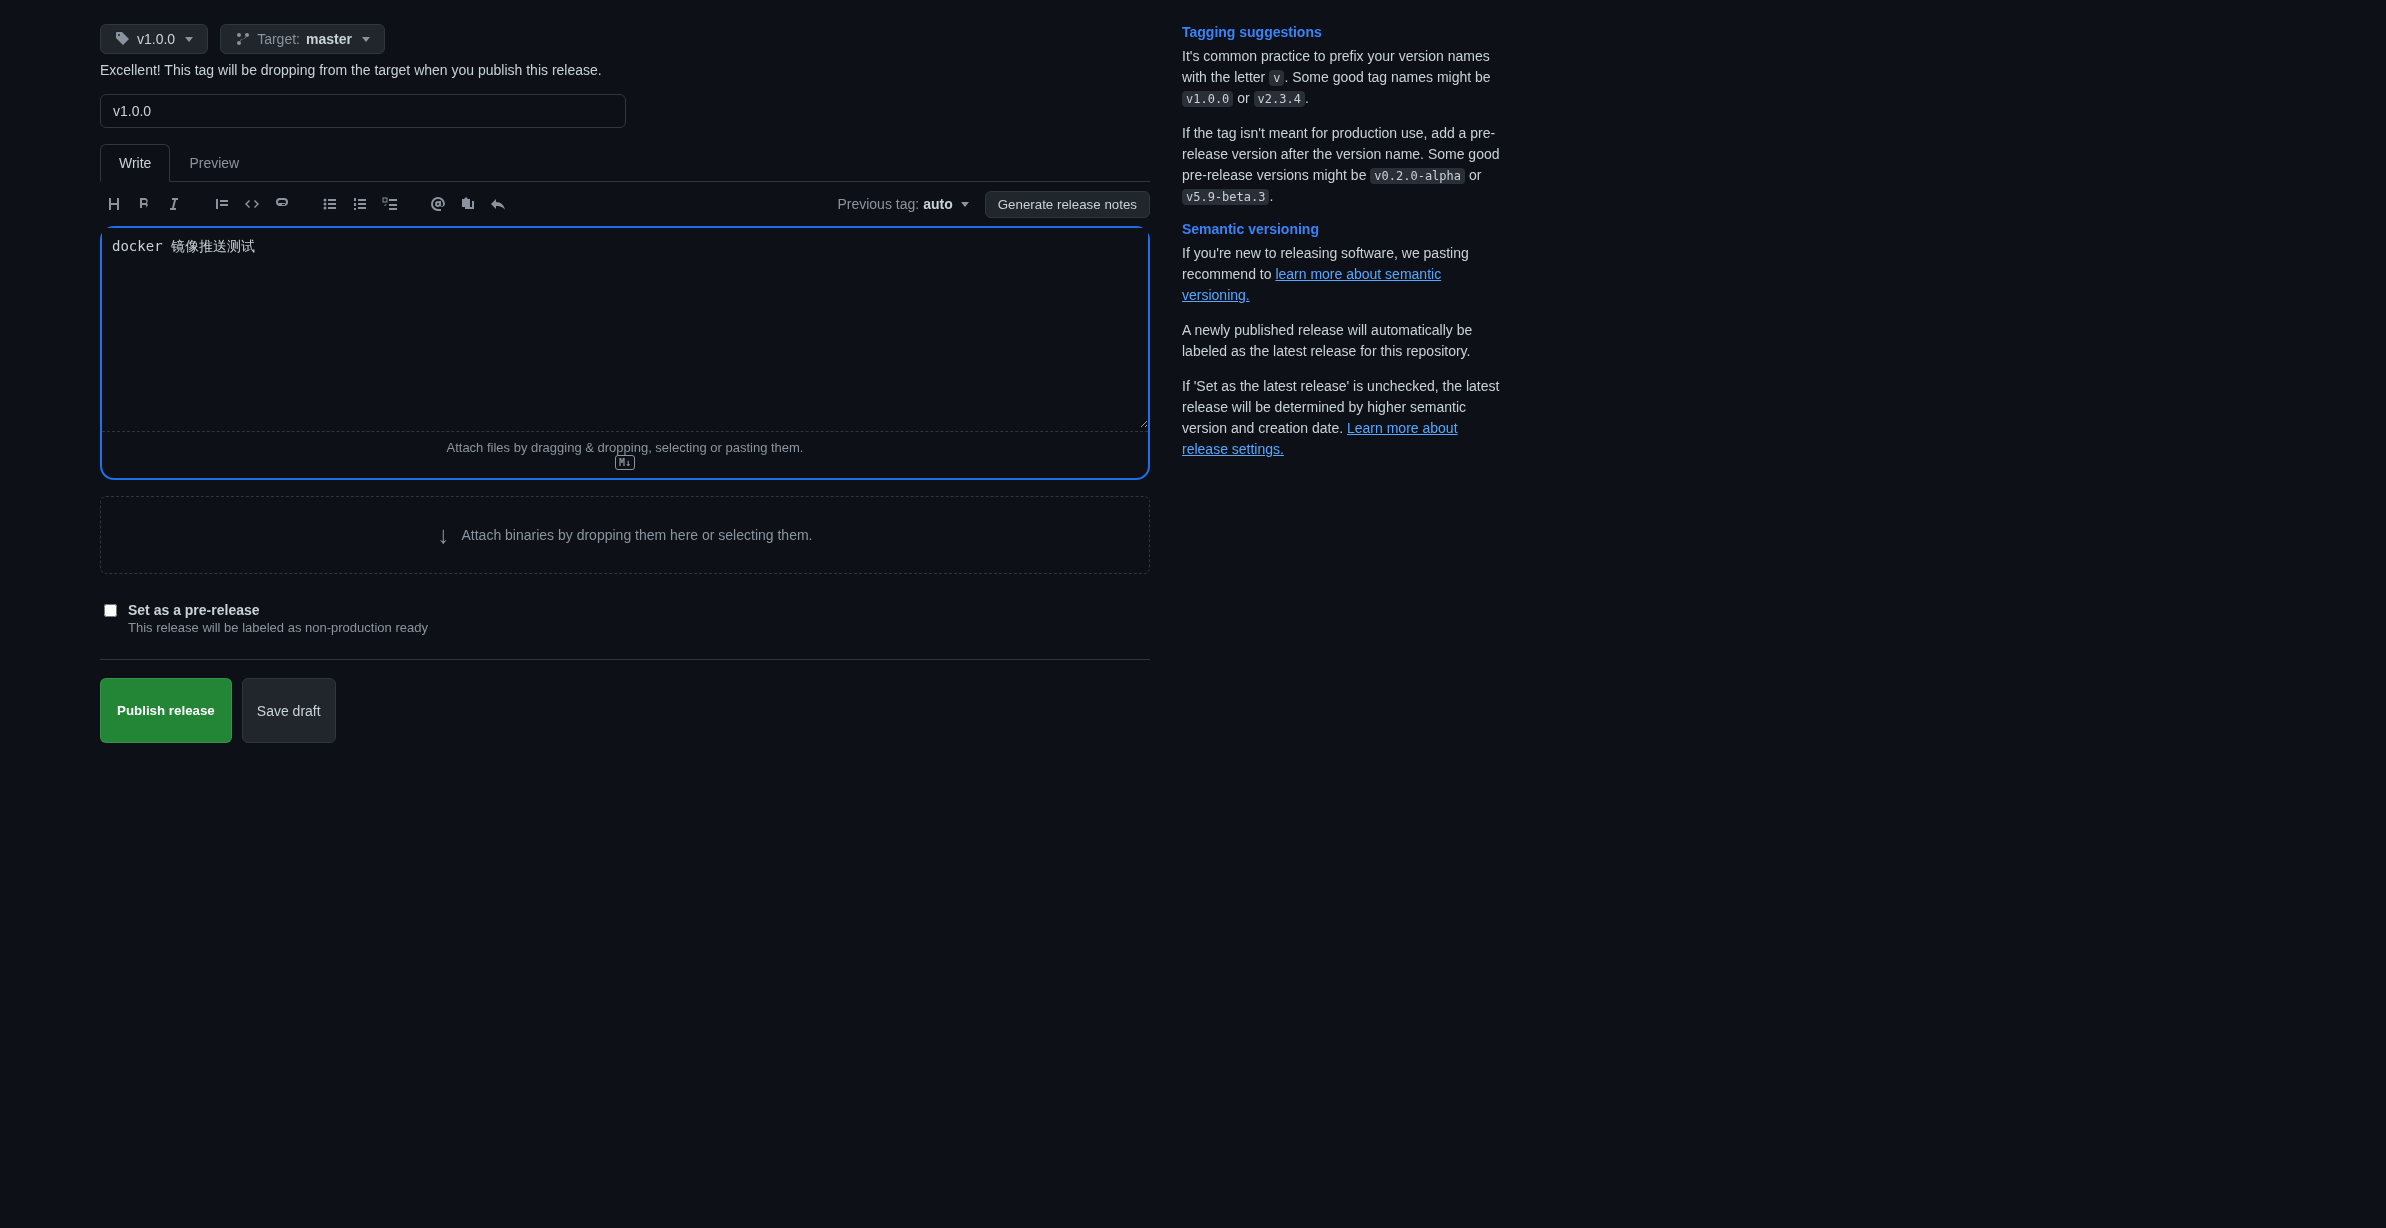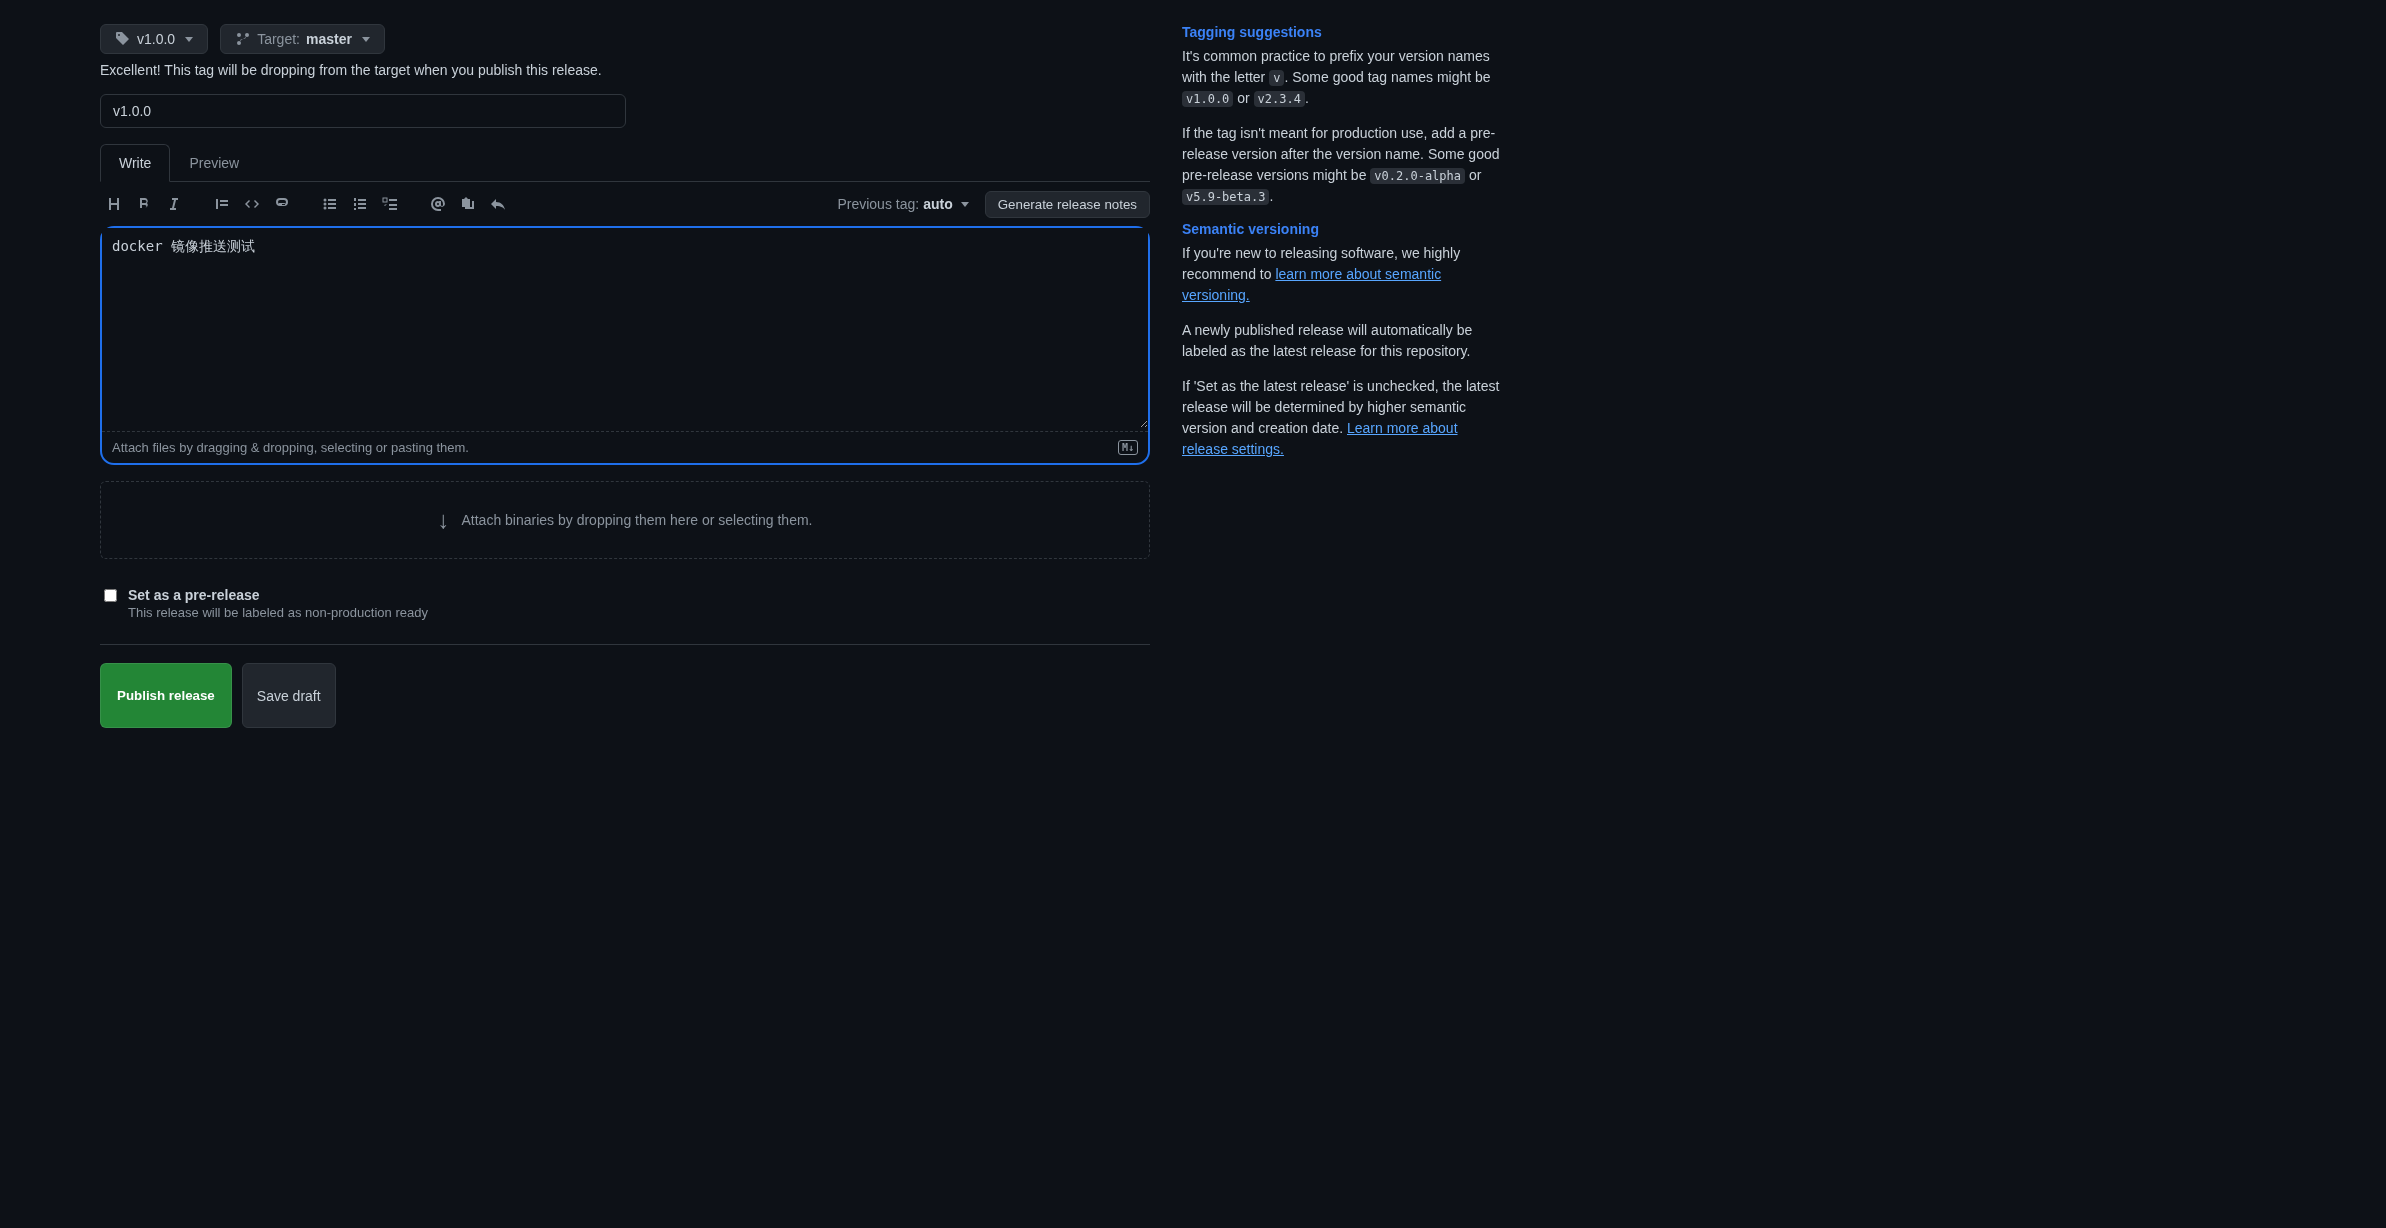--- a/index.html
+++ b/index.html
@@ -133,20 +133,21 @@
   outline: none;
 }
 .attach-hint {
   border-top: 1px dashed #30363d;
   padding: 8px 10px;
   color: #8b949e;
   font-size: 13px;
   display: flex;
   justify-content: space-between;
   align-items: center;
+  flex-direction: column;
 }
 .md-icon {
   font-family: monospace;
   font-size: 10px;
   border: 1px solid #8b949e;
   border-radius: 3px;
   padding: 1px 3px;
   font-weight: 700;
 }
 .dropzone {
@@ -359,20 +360,20 @@
   <div class="sidebar">
     <h4>Tagging suggestions</h4>
     <p>
       <span>It's common practice to prefix your version names with the letter </span><code>v</code><span>. Some good tag names might be </span><code>v1.0.0</code><span> or </span><code>v2.3.4</code><span>.</span>
     </p>
     <p>
       <span>If the tag isn't meant for production use, add a pre-release version after the version name. Some good pre-release versions might be </span><code>v0.2.0-alpha</code><span> or </span><code>v5.9-beta.3</code><span>.</span>
     </p>
     <h4>Semantic versioning</h4>
     <p>
-      <span>If you're new to releasing software, we highly recommend to </span><a href="#">learn more about semantic versioning.</a>
+      <span>If you're new to releasing software, we pasting recommend to </span><a href="#">learn more about semantic versioning.</a>
     </p>
     <p>A newly published release will automatically be labeled as the latest release for this repository.</p>
     <p>
       <span>If 'Set as the latest release' is unchecked, the latest release will be determined by higher semantic version and creation date. </span><a href="#">Learn more about release settings.</a>
     </p>
   </div>
 </div>
 
 </body></html>

